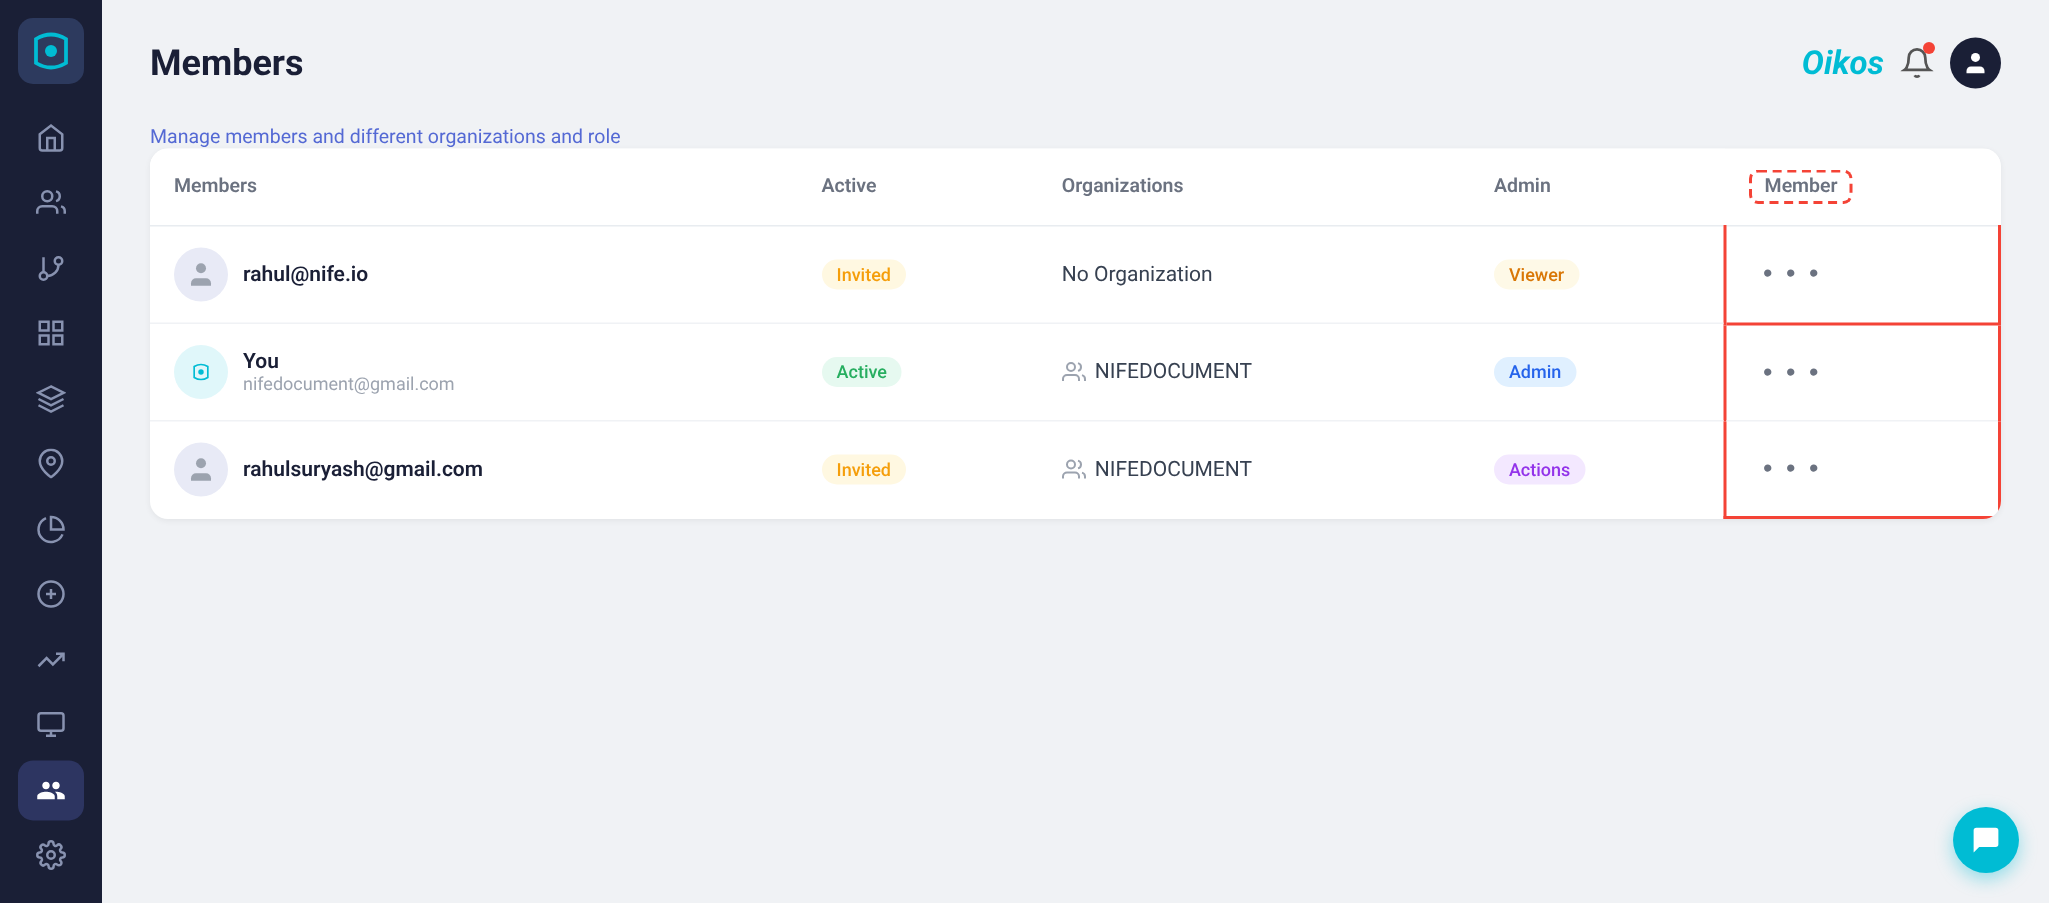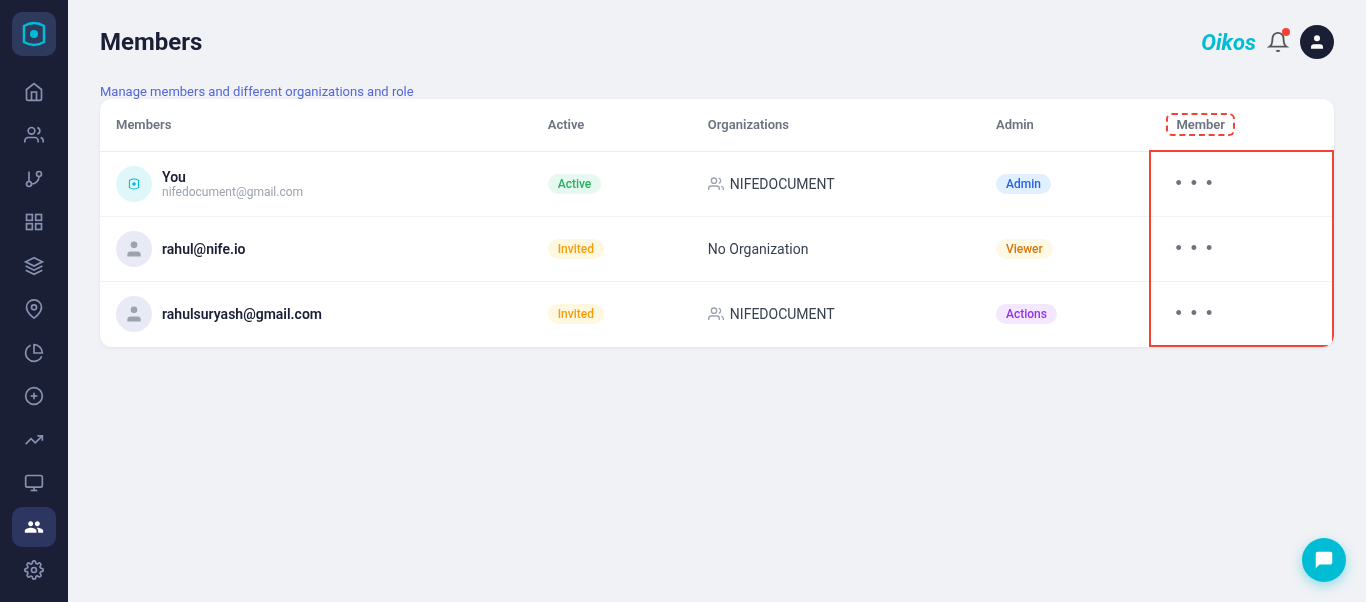--- a/index.html
+++ b/index.html
@@ -469,20 +469,44 @@
           <th style="position:relative;">
             <div style="display:inline-block; border: 2px dashed #f44336; border-radius:6px; padding:2px 8px;">
               Member
             </div>
           </th>
         </tr>
       </thead>
       <tbody id="table-body">
 
       <tr>
+            <td>
+    <div class="member-cell">
+      <div class="avatar avatar-generic">
+                  <svg width="20" height="20" viewBox="0 0 24 24" fill="#9ca3af">
+                    <path d="M20 21v-2a4 4 0 00-4-4H8a4 4 0 00-4 4v2"></path>
+                    <circle cx="12" cy="7" r="4"></circle>
+                  </svg>
+                </div>
+      <div>
+        <div class="member-name">rahul@nife.io</div>
+
+      </div>
+    </div>
+            </td>
+            <td><span class="badge badge-invited">Invited</span></td>
+            <td>
+              <div class="org-cell">
+                <span>No Organization</span>
+              </div>
+            </td>
+            <td><span class="role-badge role-viewer">Viewer</span></td>
+            <td style="border-left: 2px solid rgb(244, 67, 54); border-right: 2px solid rgb(244, 67, 54);"><button class="dots-btn">• • •</button></td>
+          </tr>
+          <tr>
             <td>
     <div class="member-cell">
       <div class="avatar avatar-you">
                   <svg width="20" height="20" viewBox="0 0 44 44">
                     <path d="M12 14 Q22 8 32 14 L32 30 Q22 36 12 30 Z" fill="none" stroke="#00bcd4" stroke-width="2.5"></path>
                     <circle cx="22" cy="22" r="4" fill="#00bcd4"></circle>
                   </svg>
                 </div>
       <div>
         <div class="member-name">You</div>
@@ -508,44 +532,20 @@
           <tr>
             <td>
     <div class="member-cell">
       <div class="avatar avatar-generic">
                   <svg width="20" height="20" viewBox="0 0 24 24" fill="#9ca3af">
                     <path d="M20 21v-2a4 4 0 00-4-4H8a4 4 0 00-4 4v2"></path>
                     <circle cx="12" cy="7" r="4"></circle>
                   </svg>
                 </div>
       <div>
-        <div class="member-name">rahul@nife.io</div>
-
-      </div>
-    </div>
-            </td>
-            <td><span class="badge badge-invited">Invited</span></td>
-            <td>
-              <div class="org-cell">
-                <span>No Organization</span>
-              </div>
-            </td>
-            <td><span class="role-badge role-viewer">Viewer</span></td>
-            <td style="border-left: 2px solid rgb(244, 67, 54); border-right: 2px solid rgb(244, 67, 54);"><button class="dots-btn">• • •</button></td>
-          </tr>
-          <tr>
-            <td>
-    <div class="member-cell">
-      <div class="avatar avatar-generic">
-                  <svg width="20" height="20" viewBox="0 0 24 24" fill="#9ca3af">
-                    <path d="M20 21v-2a4 4 0 00-4-4H8a4 4 0 00-4 4v2"></path>
-                    <circle cx="12" cy="7" r="4"></circle>
-                  </svg>
-                </div>
-      <div>
         <div class="member-name">rahulsuryash@gmail.com</div>
 
       </div>
     </div>
             </td>
             <td><span class="badge badge-invited">Invited</span></td>
             <td>
               <div class="org-cell">
                 <svg width="16" height="16" viewBox="0 0 24 24" fill="none" stroke="#9ca3af" stroke-width="2">
                   <path d="M17 21v-2a4 4 0 00-4-4H5a4 4 0 00-4 4v2"></path>

